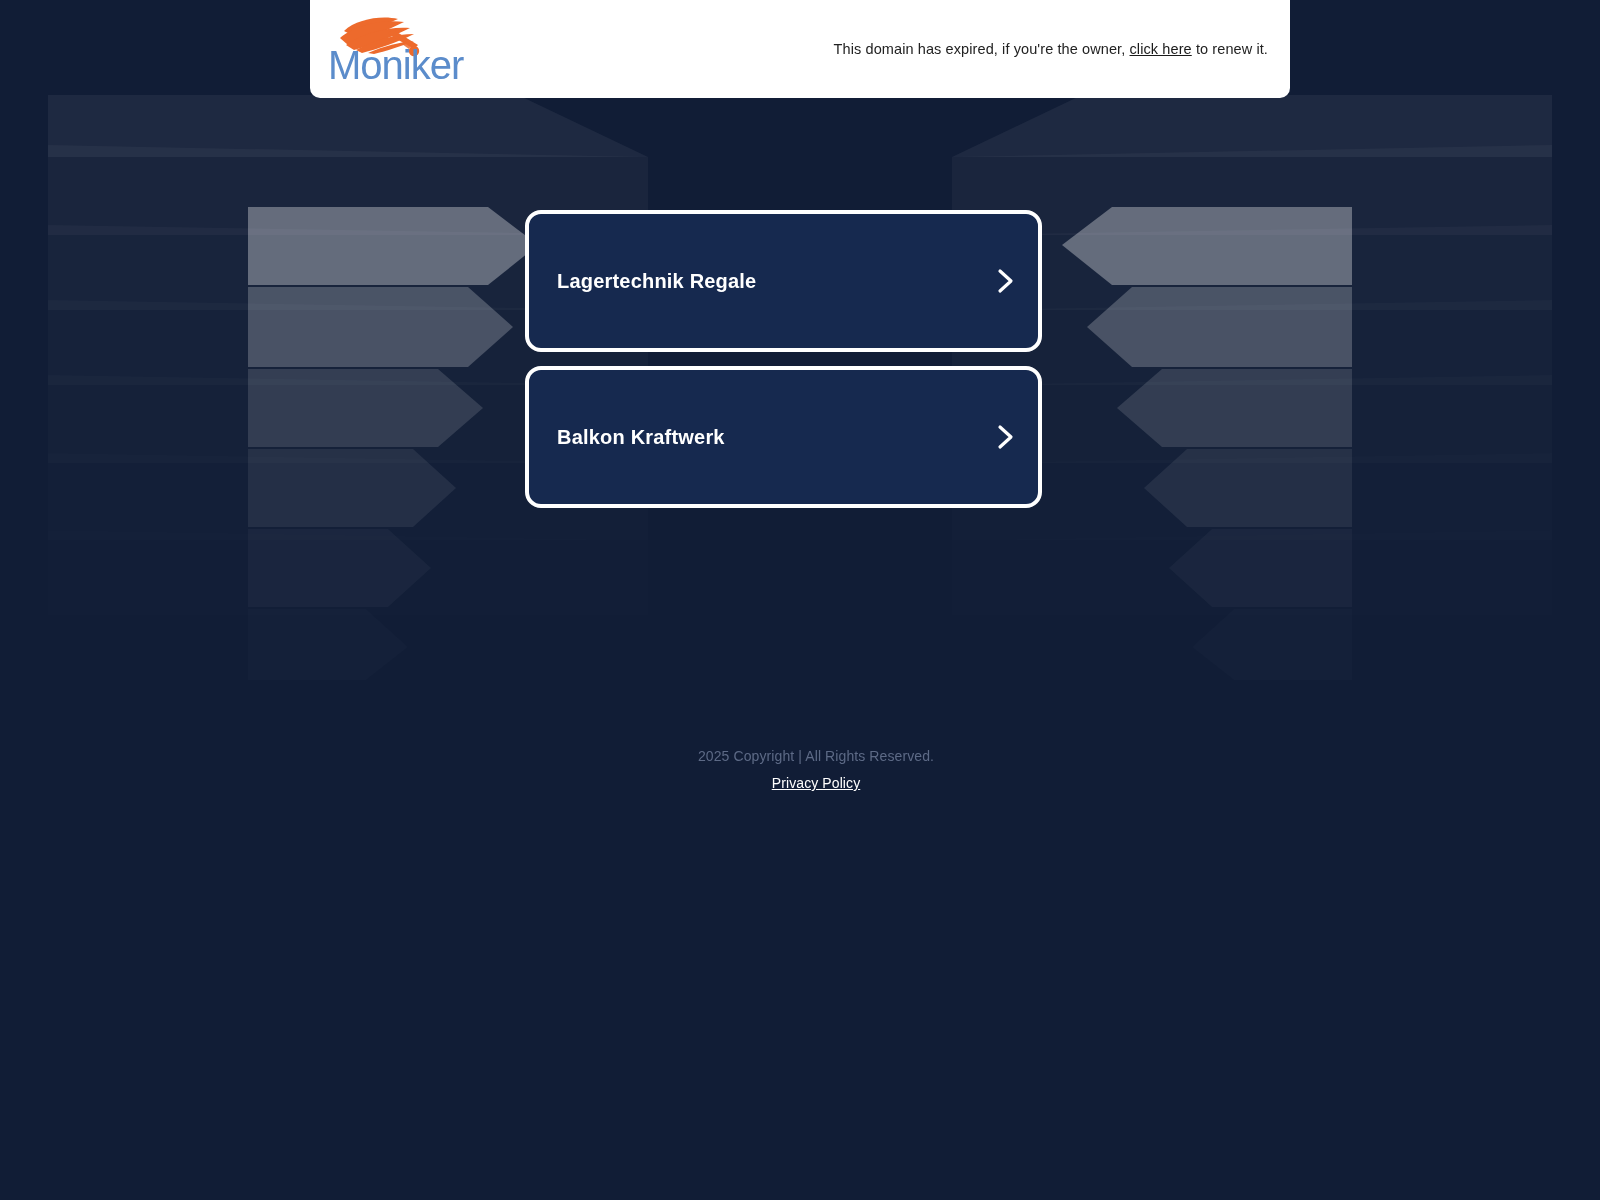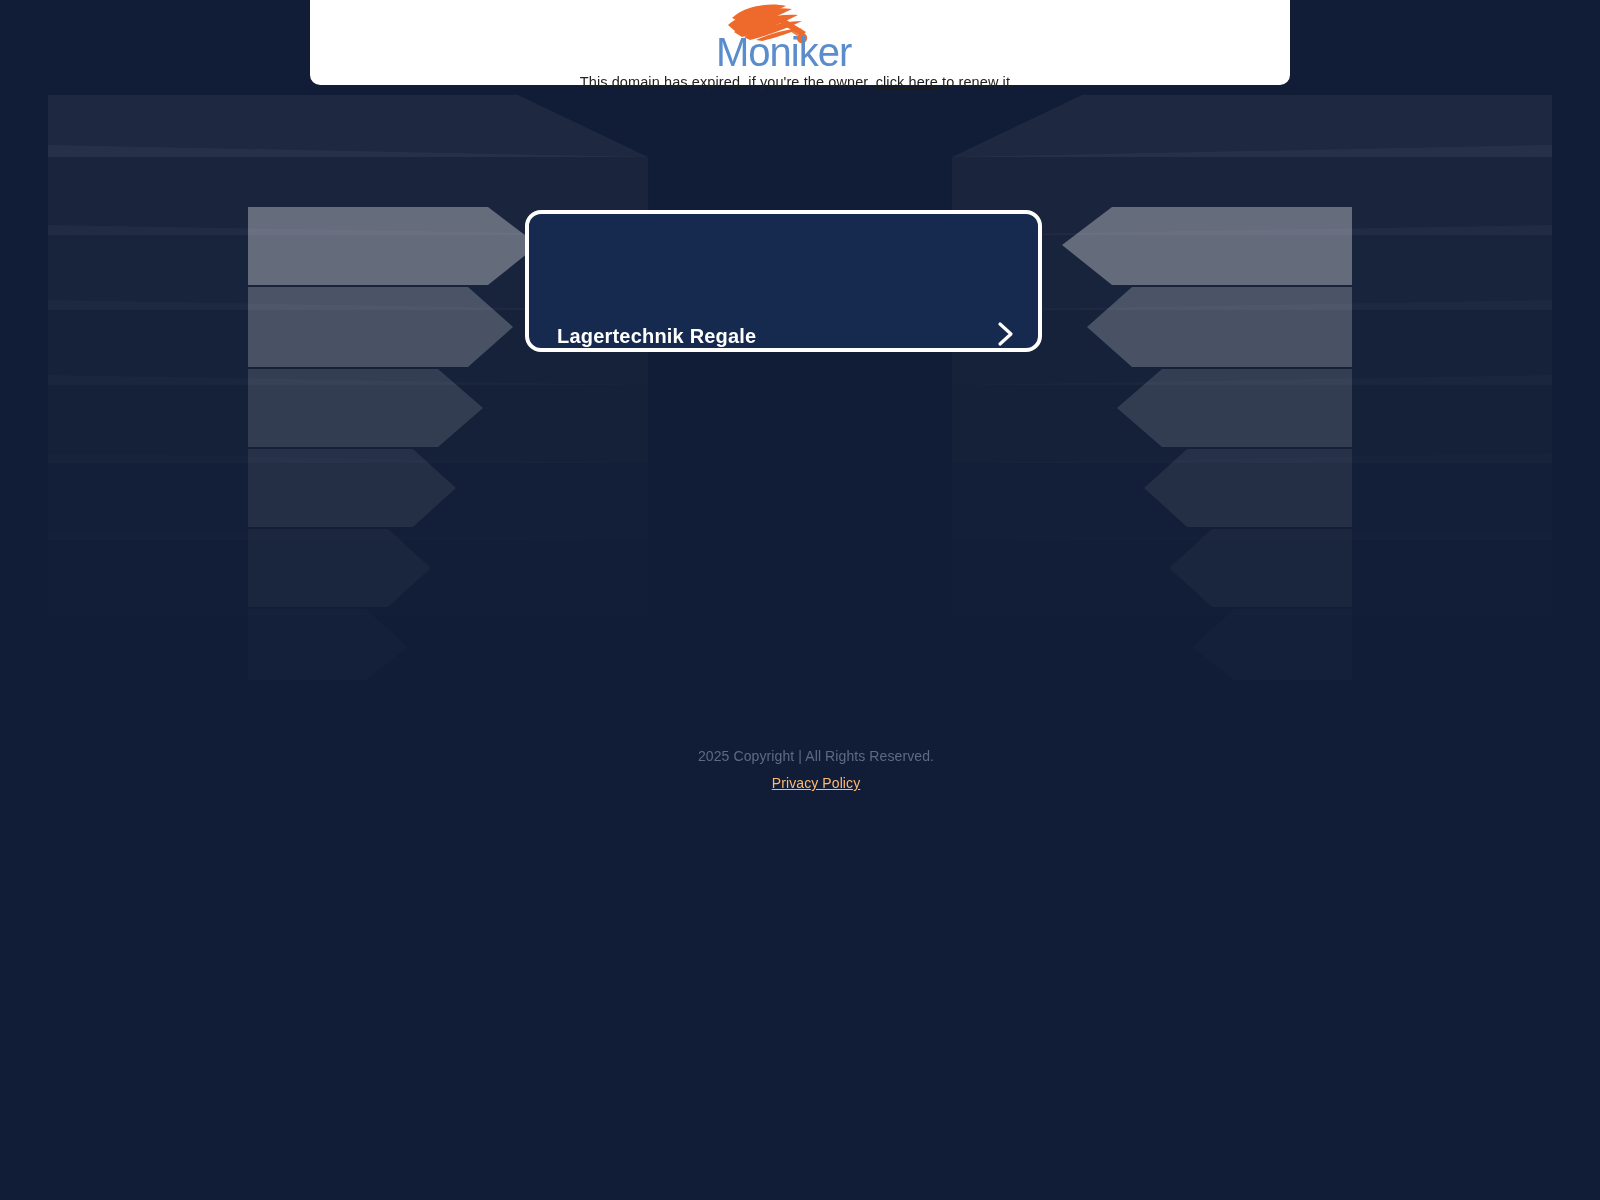--- a/index.html
+++ b/index.html
@@ -18,30 +18,29 @@
     height: 1200px;
     background: #111d36;
   }
 
   
   #header-bar {
     position: absolute;
     left: 310px;
     top: 0;
     width: 980px;
-    height: 85px;
+    height: 98px;
     background: #ffffff;
     border-bottom-left-radius: 10px;
     border-bottom-right-radius: 10px;
     display: flex;
     align-items: center;
     justify-content: space-between;
     padding: 0 18px 0 16px;
     z-index: 40;
-    flex-direction: column;
   }
 
   #logo-block {
     display: flex;
     flex-direction: column;
     justify-content: center;
     width: 170px;
     height: 80px;
     position: relative;
   }
@@ -103,21 +102,21 @@
 
   .search-card {
     position: relative;
     width: 517px;
     height: 142px;
     background: #16294f;
     border: 4px solid #ffffff;
     border-radius: 16px;
     margin-bottom: 14px;
     display: flex;
-    align-items: flex-end;
+    align-items: center;
     justify-content: space-between;
     padding: 0 22px 0 28px;
     cursor: pointer;
   }
 
   .card-label {
     font-size: 20px;
     font-weight: bold;
     color: #ffffff;
     letter-spacing: 0.2px;
@@ -141,21 +140,21 @@
   #copyright {
     font-size: 14px;
     color: #5d6a86;
     line-height: 22px;
     letter-spacing: 0.1px;
   }
   #privacy-link {
     display: inline-block;
     margin-top: 8px;
     font-size: 14px;
-    color: #fdba74;
+    color: #ffffff;
     text-decoration: underline;
     cursor: pointer;
     letter-spacing: 0.1px;
   }
 </style>
 </head>
 <body>
 
 <div id="page">
 
@@ -243,20 +242,26 @@
 
 
       <div class="search-card">
         <span class="card-label">Lagertechnik Regale</span>
         <svg class="chev" viewBox="0 0 20 28">
           <polyline points="4,4 15,14 4,24" fill="none" stroke="#ffffff" stroke-width="3.2" stroke-linecap="round" stroke-linejoin="round"></polyline>
         </svg>
       </div>
 
 
+      <div class="search-card">
+        <span class="card-label">Balkon Kraftwerk</span>
+        <svg class="chev" viewBox="0 0 20 28">
+          <polyline points="4,4 15,14 4,24" fill="none" stroke="#ffffff" stroke-width="3.2" stroke-linecap="round" stroke-linejoin="round"></polyline>
+        </svg>
+      </div>
 
     </div>
 
     <div id="footer">
       <div id="copyright">2025 Copyright | All Rights Reserved.</div>
       <a id="privacy-link" href="#">Privacy Policy</a>
     </div>
 
   </div>
 

